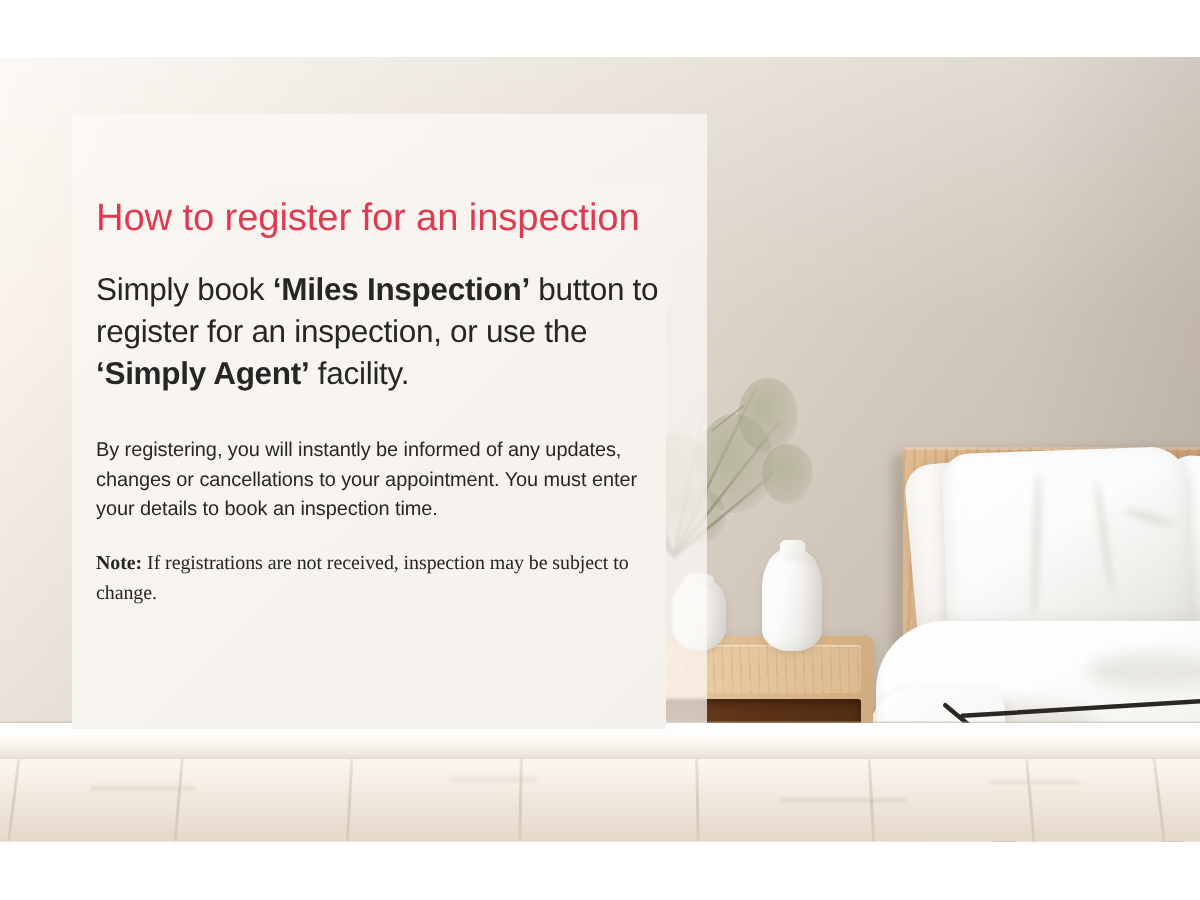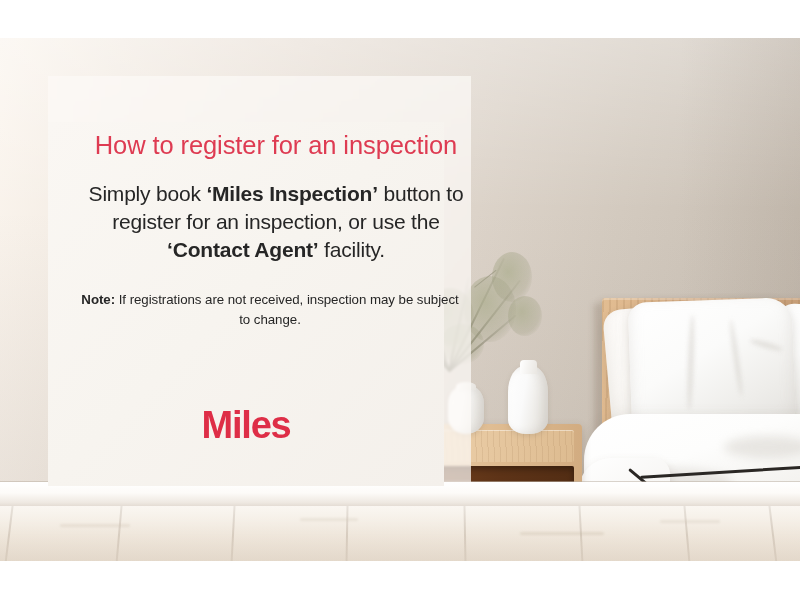--- a/index.html
+++ b/index.html
@@ -236,23 +236,22 @@
   
   #panel-card{
     position:absolute;
     left:48px; top:84px; width:396px; height:364px;
     background:linear-gradient(135deg,#faf7f3 0%,#f7f4ef 48%,#f4f0eb 100%);
   }
 
   
   #content{
     position:absolute;
-    left:80px; top:92px; width:392px;
+    left:64px; top:92px; width:392px;
     color:#2b2b2b;
-    text-align:center;
   }
   .headline{
     margin:0 0 20px 0;
     font-size:25.5px;
     line-height:1.18;
     font-weight:400;
     letter-spacing:-.1px;
     color:#DE3B52;
     white-space:nowrap;
   }
@@ -267,21 +266,21 @@
   }
   .lede b{ font-weight:700; }
   .para{
     margin:0 0 16px 0;
     font-size:13.3px;
     line-height:1.48;
     color:#262626;
     letter-spacing:-.05px;
     max-width:380px;
   }
-  .para:last-of-type{ margin-bottom:0; }
+  .para:last-of-type{ margin-bottom:0;font-family:Liberation Serif, serif; }
   .para b{ font-weight:700; }
 
   
   #logo{
     position:absolute;
     left:48px; top:368px; width:396px;
     text-align:center;
   }
   .logo-word{
     font-size:38px;
@@ -393,24 +392,24 @@
     </div>
 
     <div id="panel-glass"></div>
 
     <div id="panel-card"></div>
 
     <div id="content">
 
       <h1 class="headline">How to register for an inspection</h1>
 
-      <p class="lede"><span>Simply book </span><b>‘Miles Inspection’</b><span> button to register for an inspection, or use the </span><b>‘Contact Agent’</b><span> facility.</span></p>
-
+      <p class="lede"><span>Simply book </span><b>‘Miles Inspection’</b><span> button to register for an inspection, or use the </span><b>‘Simply Agent’</b><span> facility.</span></p>
+
+      <p class="para">By registering, you will instantly be informed of any updates, changes or cancellations to your appointment. You must enter your details to book an inspection time.</p>
 
       <p class="para"><b>Note:</b><span> If registrations are not received, inspection may be subject to change.</span></p>
     </div>
 
     <div id="logo">
-      <p class="logo-word">Miles</p>
     </div>
 
   </div>
 </div>
 
 </body></html>

